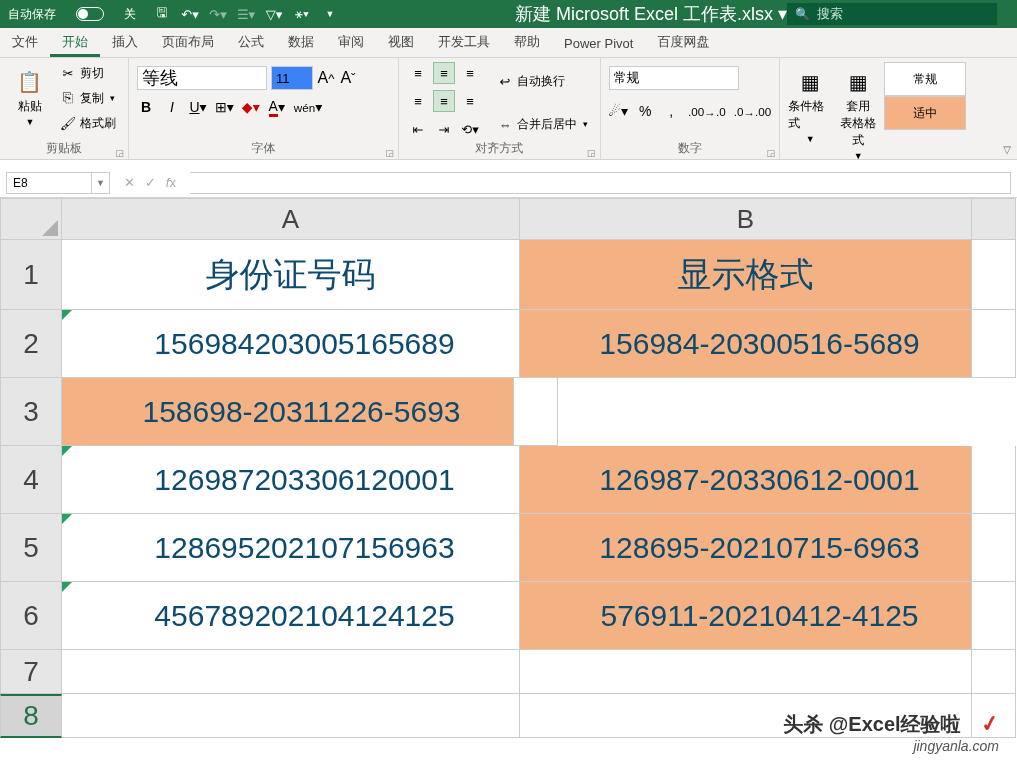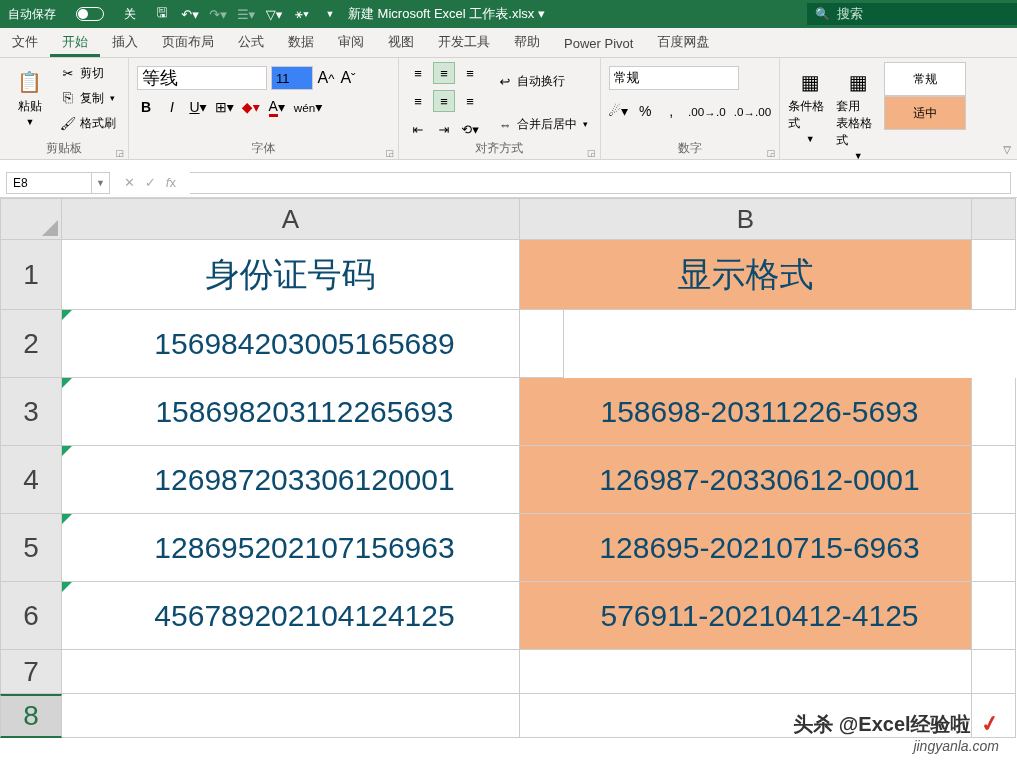--- a/index.html
+++ b/index.html
@@ -5,22 +5,22 @@
 * { margin: 0; padding: 0; box-sizing: border-box; font-family: "Microsoft YaHei", "Segoe UI", sans-serif; }
 body { background: #fff; width: 1017px; height: 772px; overflow: hidden; position: relative; }
 
 
 .title-bar { background: #217346; height: 28px; display: flex; align-items: center; color: #fff; font-size: 12px; }
 .autosave { display: flex; align-items: center; gap: 20px; padding: 0 8px; }
 .toggle-off { width: 28px; height: 14px; border: 1px solid #fff; border-radius: 8px; position: relative; }
 .toggle-off::after { content: ""; width: 10px; height: 10px; background: #fff; border-radius: 50%; position: absolute; left: 1px; top: 1px; }
 .qat { display: flex; align-items: center; gap: 12px; padding: 0 10px; }
 .qat-ic { width: 16px; height: 16px; display: flex; align-items: center; justify-content: center; font-size: 13px; }
-.title-center { flex: 1; text-align: left; font-size: 13px; }
-.search-bar { background: #0a5c36; height: 22px; display: flex; align-items: center; padding: 0 8px 0 30px; gap: 8px; color: #c9e5d6; font-size: 13px; min-width: 210px; margin-right: 0; position: relative; }
+.title-center { flex: 1; text-align: right; font-size: 18px; }
+.search-bar { background: #0a5c36; height: 22px; display: flex; align-items: center; padding: 0 8px 0 30px; gap: 8px; color: #c9e5d6; font-size: 13px; min-width: 210px; margin-right: 20px; position: relative; }
 .search-bar::before { content:"🔍"; position:absolute; left:8px; font-size:12px; }
 
 
 .tab-strip { background: #f3f2f1; height: 30px; display: flex; align-items: flex-end; border-bottom: 1px solid #d4d4d4; }
 .tab { padding: 6px 12px; font-size: 13px; color: #444; cursor: pointer; }
 .tab.active { color: #217346; border-bottom: 3px solid #217346; font-weight: 500; padding-bottom: 3px; }
 
 
 .ribbon { background: #f3f2f1; height: 102px; display: flex; border-bottom: 1px solid #d4d4d4; position: relative; }
 .ribbon::after { content:"▽"; position:absolute; right:6px; bottom:4px; font-size:10px; color:#666; }
@@ -71,21 +71,21 @@
 .cell-a { width:458px; }
 .cell-b { width:452px; background:#f4b183; }
 .cell-c { width:44px; font-size:14px;}
 .r1 { height:70px; font-size:34px; }
 .r-data { height:68px;padding-left:28px; }
 .r-small { height:44px; font-size:14px;}
 .green-tri::before { content:""; position:absolute; left:0; top:0; border-top:10px solid #21a366; border-right:10px solid transparent;}
 
 
 .watermark { position:absolute; right:18px; bottom:18px; text-align:right; color:#333; }
-.wm-top { font-size:20px; font-weight:bold; display:flex; align-items:flex-start; gap:10px; text-shadow:0 0 3px #fff,0 0 3px #fff;}
+.wm-top { font-size:20px; font-weight:bold; display:flex; align-items:flex-start; gap:20px; text-shadow:0 0 3px #fff,0 0 3px #fff;}
 .wm-check { color:#d93025; font-size:22px; transform:rotate(-10deg);}
 .wm-bot { font-size:14px; font-style:italic; color:#555; text-shadow:0 0 3px #fff;}
 </style>
 </head>
 <body>
 
 <div class="title-bar">
   <div class="autosave">
     <span>自动保存</span>
     <span class="toggle-off"></span>
@@ -225,21 +225,21 @@
 
   <div class="group" style="border-right:none">
     <div class="group-body">
       <div class="bigbtn">
         <span class="bigbtn-ic">▦</span>
         <span>条件格式</span>
           <span style="font-size:9px">▼</span>
       </div>
       <div class="bigbtn">
         <span class="bigbtn-ic">▦</span>
-        <span style="white-space:pre-line;">套用
+        <span style="white-space:pre-line;text-align:center">套用
 表格格式</span>
           <span style="font-size:9px">▼</span>
       </div>
       <div class="style-grid">
         <div class="style-cell">
             <span>常规</span>
           </div>
         <div class="style-cell accent">
             <span>适中</span>
           </div>
@@ -276,25 +276,25 @@
   <div id="rows">
       <div class="row">
         <div class="rh " style="height: 70px;">1</div>
         <div class="cell cell-a r1">身份证号码</div>
         <div class="cell cell-b r1">显示格式</div>
         <div class="cell cell-c r1"></div>
       </div>
       <div class="row">
         <div class="rh " style="height: 68px;">2</div>
         <div class="cell cell-a r-data green-tri">156984203005165689</div>
+        <div class="cell cell-b r-data">156984-20300516-5689</div>
         <div class="cell cell-c r-data"></div>
       </div>
       <div class="row">
         <div class="rh " style="height: 68px;">3</div>
-        <div class="cell cell-a r-data green-tri">158698203112265693</div>
         <div class="cell cell-b r-data">158698-20311226-5693</div>
         <div class="cell cell-c r-data"></div>
       </div>
       <div class="row">
         <div class="rh " style="height: 68px;">4</div>
         <div class="cell cell-a r-data green-tri">126987203306120001</div>
         <div class="cell cell-b r-data">126987-20330612-0001</div>
         <div class="cell cell-c r-data"></div>
       </div>
       <div class="row">

